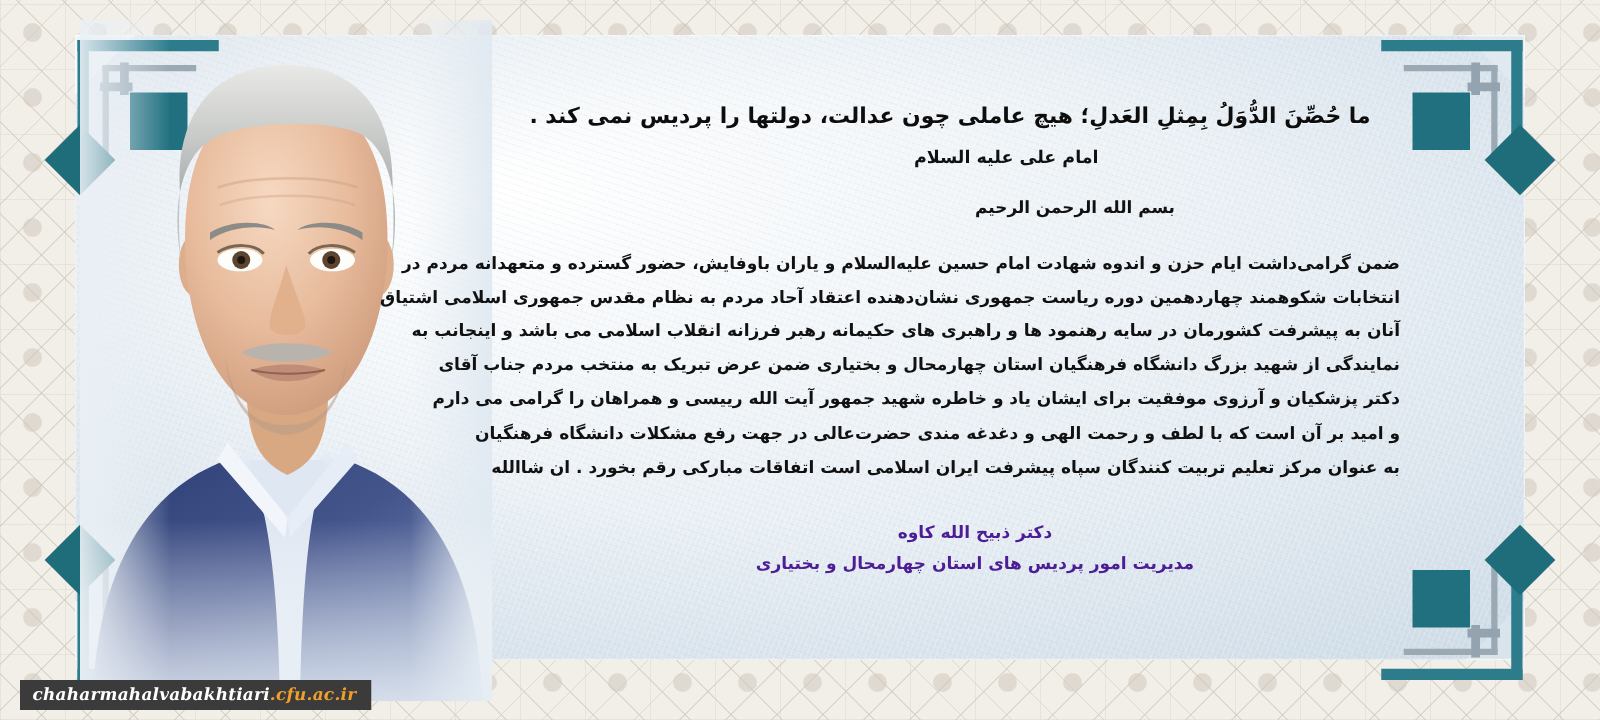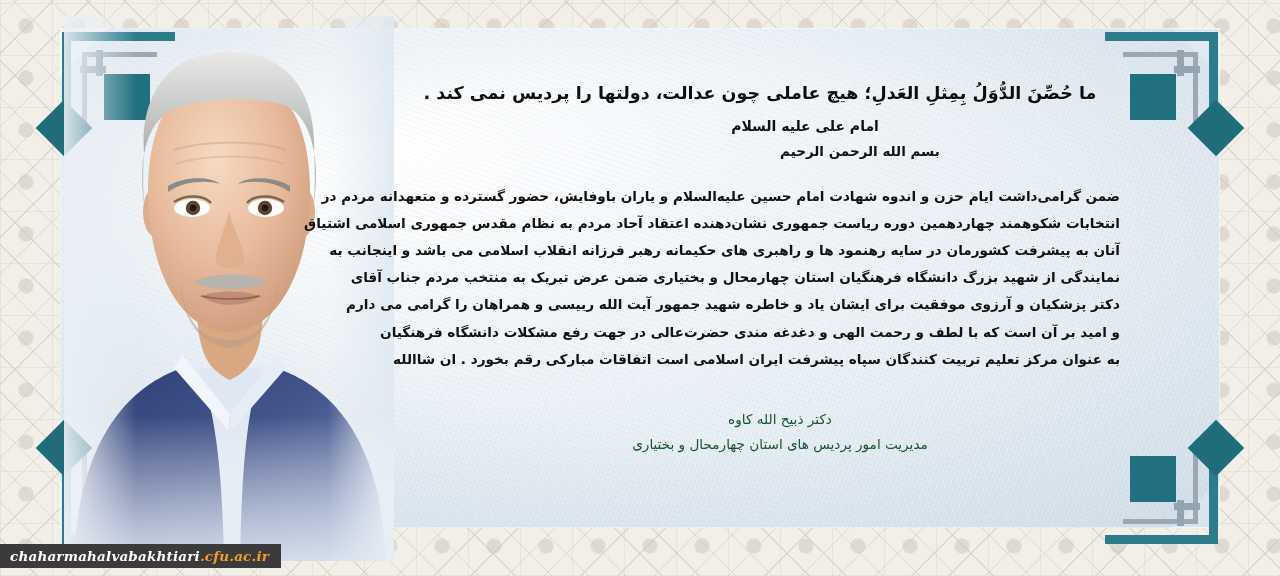--- a/index.html
+++ b/index.html
@@ -131,39 +131,39 @@
     line-height:1.35;letter-spacing:.2px;
     text-align:center;margin-top:42px;
     text-shadow:0 1px 0 rgba(255,255,255,.55);
   }
   .hadith-source{
     font-size:14px;font-weight:bold;color:#111;
     margin-top:12px;text-align:center;padding-left:90px;
   }
   .basmala{
     font-size:13.5px;font-weight:bold;color:#111;
-    margin-top:9px;text-align:center;padding-left:200px;
+    margin-top:24px;text-align:center;padding-left:200px;
   }
 
   .body-text{
     margin-top:24px;
     font-size:13.6px;font-weight:bold;color:#111;
     line-height:2.0;text-align:justify;
     text-align-last:center;
   }
   .body-text .ln{display:block;white-space:nowrap;}
 
   .sign{
-    margin-top:34px;font-size:13.6px;font-weight:normal;color:#14532d;
+    margin-top:26px;font-size:13.6px;font-weight:bold;color:#4c1d95;
     line-height:1.85;text-align:center;padding-left:40px;
   }
 
   
   .url-badge{
-    position:absolute;left:0;bottom:8px;
+    position:absolute;left:16px;bottom:8px;
     background:#3b3b3b;color:#ffffff;
     font-family:"DejaVu Serif","Liberation Serif",serif;
     font-style:italic;font-weight:bold;font-size:13.5px;
     padding:4px 12px 4px 10px;direction:ltr;
     letter-spacing:.2px;white-space:nowrap;
   }
   .url-badge .tld{color:#f0a02a;}
 </style>
 </head>
 <body>

